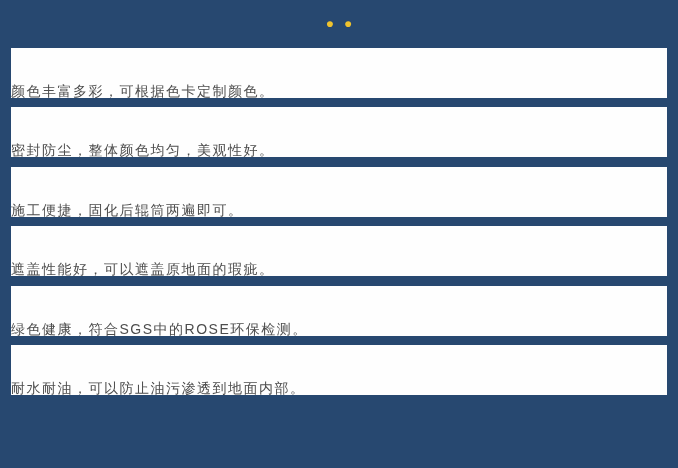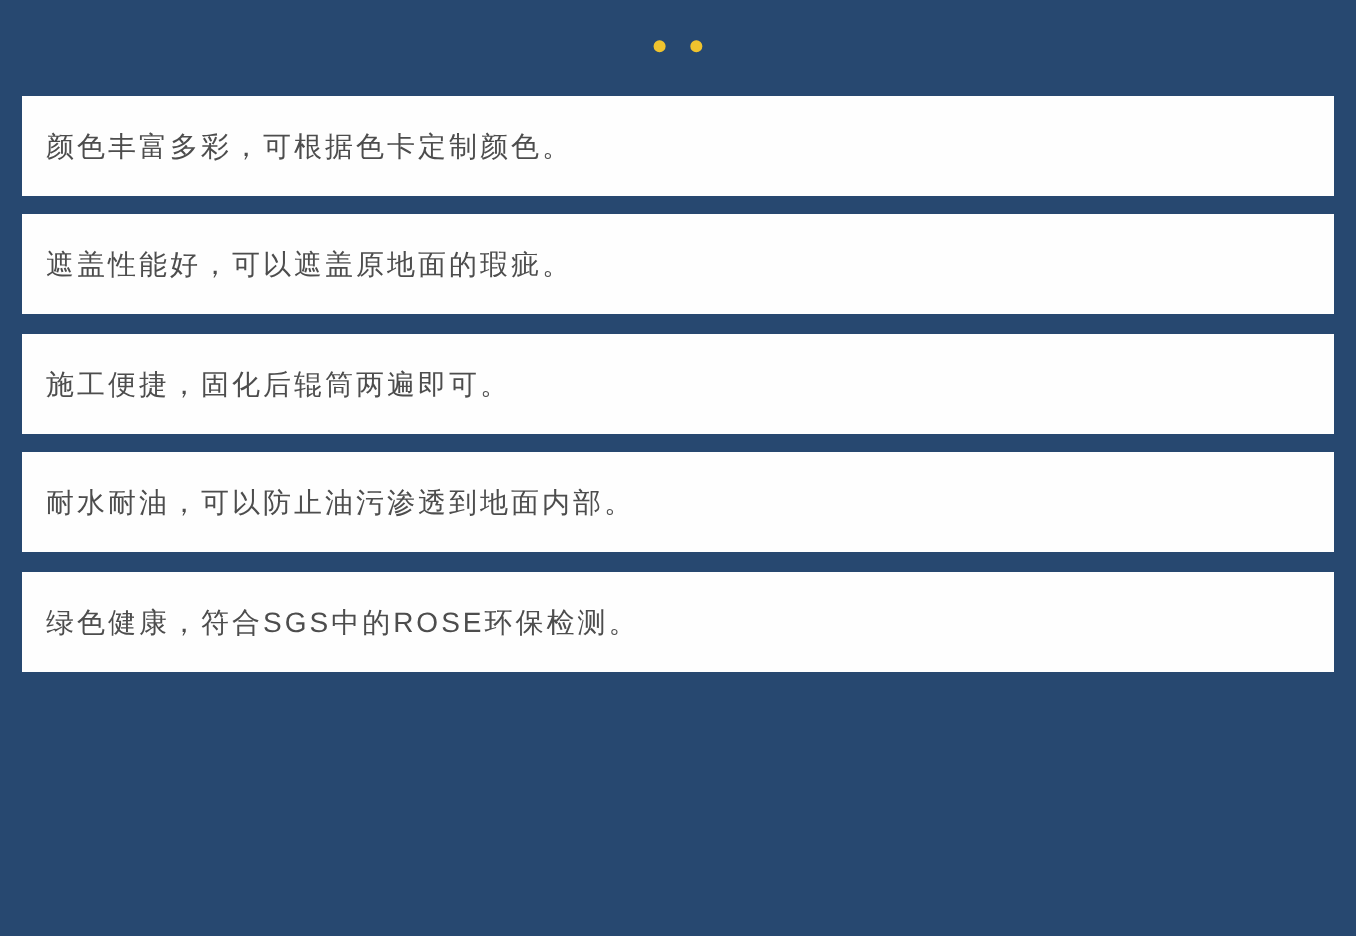--- a/index.html
+++ b/index.html
@@ -40,22 +40,22 @@
   .rows {
     padding: 0 11px;
     display: flex;
     flex-direction: column;
     gap: 9.4px;
   }
   .row {
     height: 50px;
     background: var(--row-bg, #fefefe);
     display: flex;
-    align-items: center;
-    padding: 0 12px;
+    align-items: flex-end;
+    padding: 0 0;
     box-sizing: border-box;
     color: var(--row-text, #4d4d4d);
     font-size: 14px;
     letter-spacing: 1.5px;
     line-height: 1;
   }
 </style>
 </head>
 <body>
 
@@ -66,26 +66,29 @@
       <span class="bullet">•</span>
       <span class="bullet">•</span>
     </div>
   </div>
 
   <div class="rows">
     <div class="row">
       <span>颜色丰富多彩，可根据色卡定制颜色。</span>
     </div>
     <div class="row">
-      <span>遮盖性能好，可以遮盖原地面的瑕疵。</span>
+      <span>密封防尘，整体颜色均匀，美观性好。</span>
     </div>
     <div class="row">
       <span>施工便捷，固化后辊筒两遍即可。</span>
     </div>
     <div class="row">
-      <span>耐水耐油，可以防止油污渗透到地面内部。</span>
+      <span>遮盖性能好，可以遮盖原地面的瑕疵。</span>
     </div>
     <div class="row">
       <span>绿色健康，符合SGS中的ROSE环保检测。</span>
+    </div>
+    <div class="row">
+      <span>耐水耐油，可以防止油污渗透到地面内部。</span>
     </div>
   </div>
 
 </div>
 
 </body></html>

